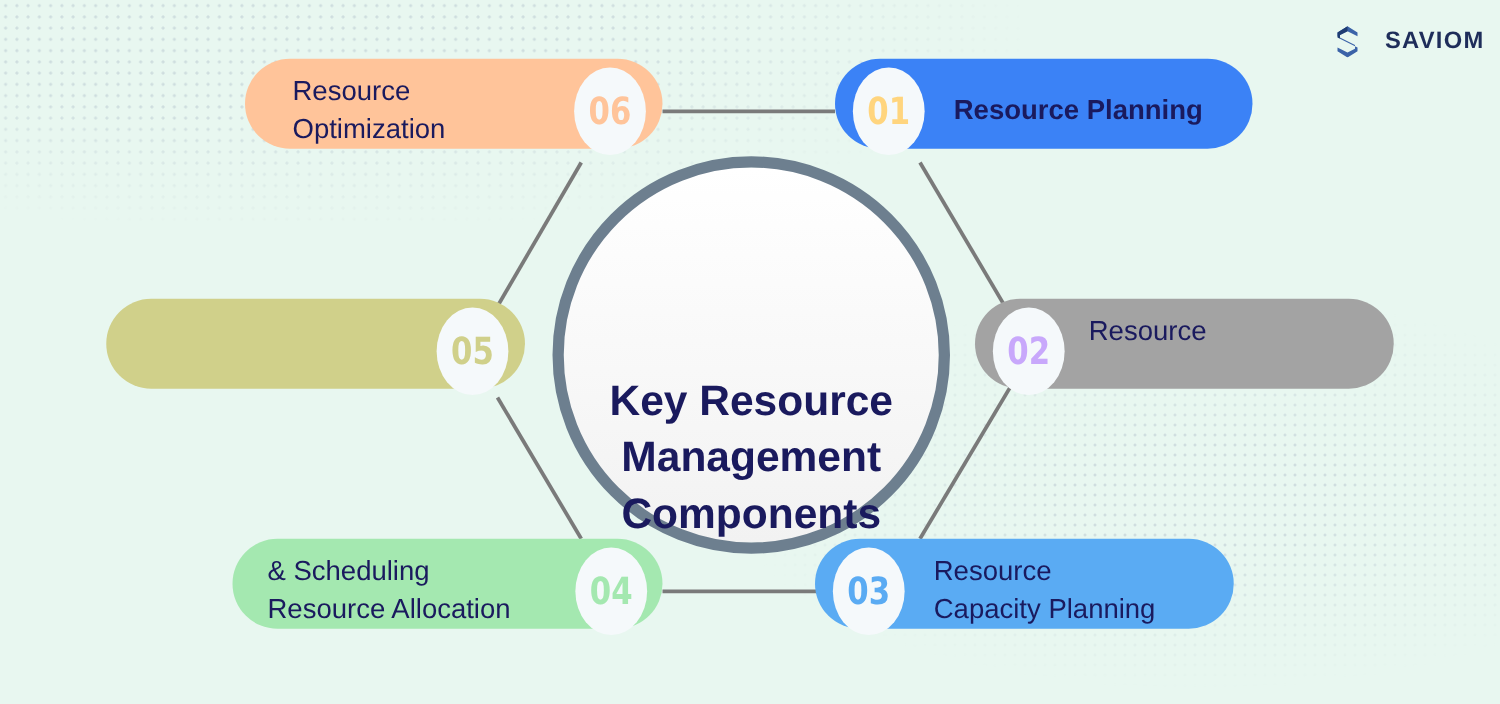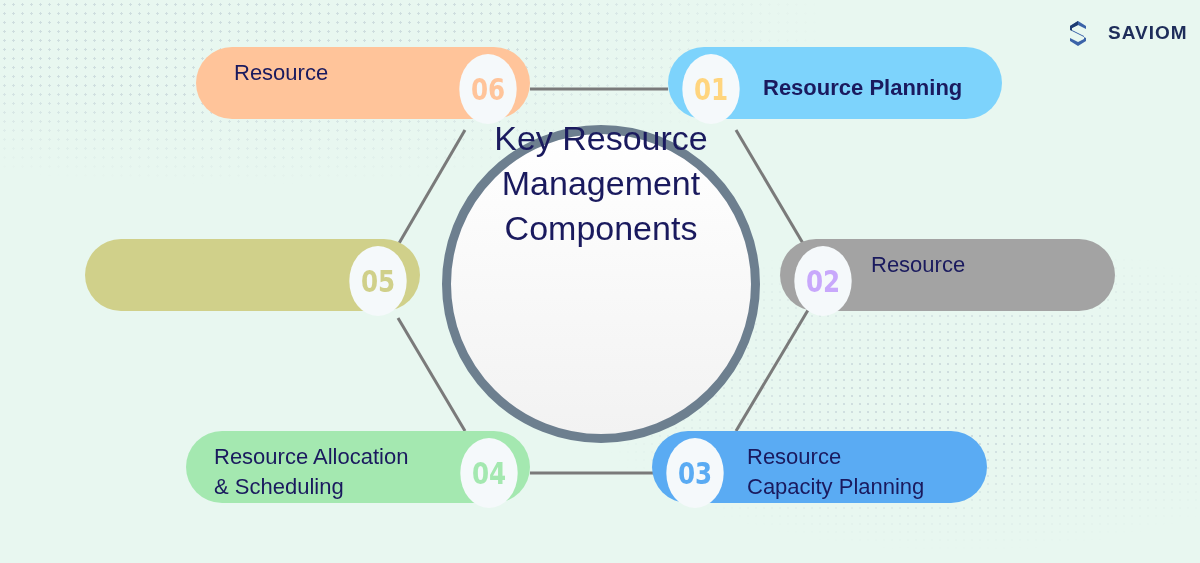--- a/index.html
+++ b/index.html
@@ -25,22 +25,23 @@
   }
   svg.lines { position: absolute; left: 0; top: 0; }
   .logo {
     position: absolute; left: 1068px; top: 20px; display: flex; align-items: center; gap: 20px;
   }
   .logo-text { font-size: 19px; font-weight: bold; color: #1e2d5a; letter-spacing: 1px; }
   .center {
     position: absolute; left: 442px; top: 125px; width: 300px; height: 300px;
     border-radius: 50%; border: 9px solid #6d7f8f;
     background: linear-gradient(180deg, #ffffff 0%, #f2f2f2 100%);
-    display: flex; align-items: flex-start; justify-content: center; text-align: center;
+    display: flex; align-items: flex-end; justify-content: center; text-align: center;
     box-sizing: content-box;
+    font-weight: bold;
   }
   .center-title {
     font-size: 34px; line-height: 45px; color: #1a1a5e; width: 260px; margin-top: -18px;
   }
   .pill {
     position: absolute; height: 72px; border-radius: 42px;
     display: flex; align-items: center;
   }
   .num {
     position: absolute; top: 7px; width: 70px; height: 70px; border-radius: 50%;
@@ -75,46 +76,47 @@
   <span class="logo-text">SAVIOM</span>
 </div>
 
 <div class="center">
   <div class="center-title">Key Resource Management Components</div>
 </div>
 
 <div class="pill" style="left:196px; top:47px; width:334px; background:#ffc49a;">
   <div class="label" style="left:38px; top:11px;">
     <div>Resource</div>
+    <div>Optimization</div>
   </div>
   <div class="num" style="left:257px; color:#ffc49a;">06</div>
 </div>
 
-<div class="pill" style="left:668px; top:47px; width:334px; background:#7dd3fc;">
+<div class="pill" style="left:668px; top:47px; width:334px; background:#3b82f6;">
   <div class="num" style="left:8px; color:#ffd57e;">01</div>
   <div class="label" style="left:95px; top:26px;font-weight:bold;">
     <div>Resource Planning</div>
   </div>
 </div>
 
 <div class="pill" style="left:85px; top:239px; width:335px; background:#d0d08a;">
   <div class="num" style="left:258px; color:#d0d08a;">05</div>
 </div>
 
 <div class="pill" style="left:780px; top:239px; width:335px; background:#a3a3a3;">
   <div class="num" style="left:8px; color:#c8a8fb;">02</div>
   <div class="label" style="left:91px; top:11px;">
     <div>Resource</div>
   </div>
 </div>
 
 <div class="pill" style="left:186px; top:431px; width:344px; background:#a4e8b0;">
   <div class="label" style="left:28px; top:11px;">
+    <div>&amp; Scheduling</div>
     <div>Resource Allocation</div>
-    <div>&amp; Scheduling</div>
   </div>
   <div class="num" style="left:268px; color:#a4e8b0;">04</div>
 </div>
 
 <div class="pill" style="left:652px; top:431px; width:335px; background:#5aabf3;">
   <div class="num" style="left:8px; color:#5aabf3;">03</div>
   <div class="label" style="left:95px; top:11px;">
     <div>Resource</div>
     <div>Capacity Planning</div>
   </div>

